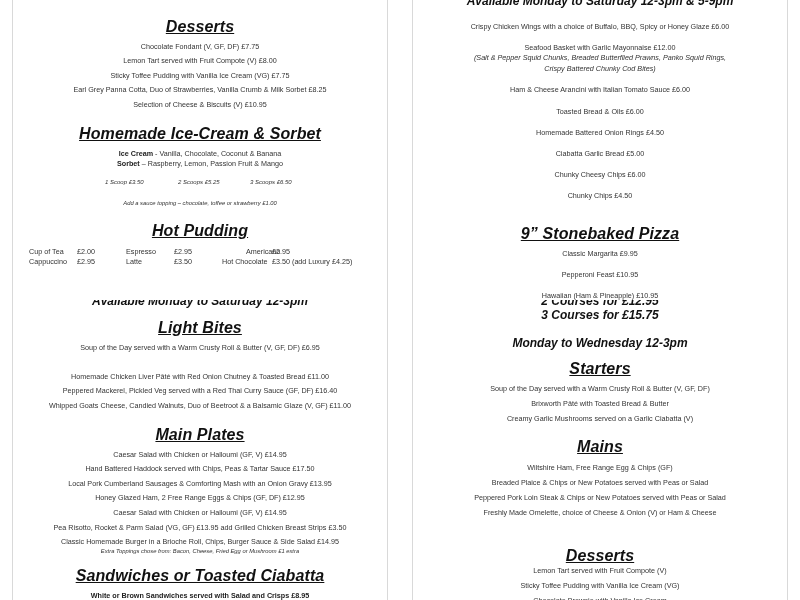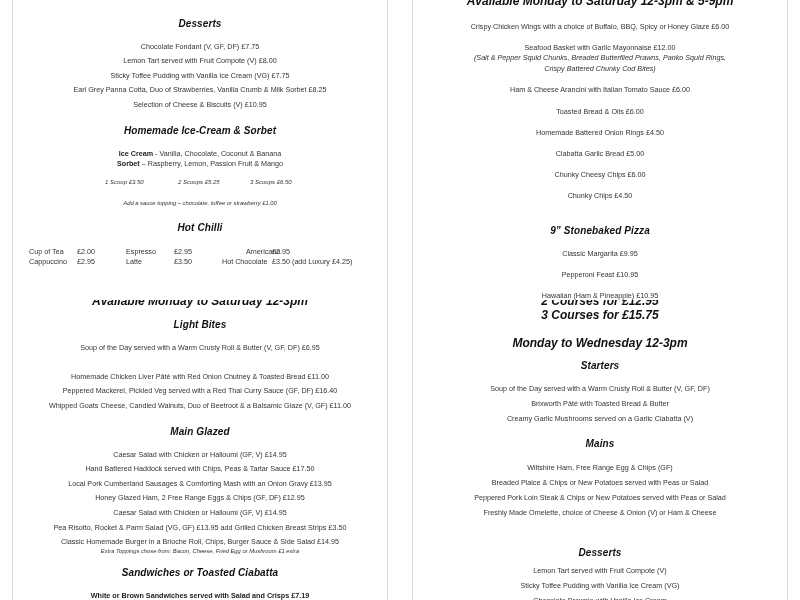--- a/index.html
+++ b/index.html
@@ -13,22 +13,22 @@
     border-right: 1px solid #d9d9d9;
     overflow: hidden;
   }
 
   .p-tl { left: 12px; top: 0; width: 376px; height: 300px; }
   .p-bl { left: 12px; top: 300px; width: 376px; height: 300px; }
   .p-tr { left: 412px; top: 0; width: 376px; height: 300px; }
   .p-br { left: 412px; top: 300px; width: 376px; height: 300px; }
 
   .h-section {
-    font-weight: bold; font-style: italic; 
-    font-size: 10px; color: #111; letter-spacing: 0.1px;
+    font-weight: bold; font-style: italic; text-decoration: underline;
+    font-size: 16px; color: #111; letter-spacing: 0.1px;
   }
   .h-sub { font-weight: bold; font-style: italic; font-size: 12px; color: #111; }
   .item { font-size: 7.2px; line-height: 10px; color: #333; white-space: nowrap; }
   .item-it { font-size: 7.2px; line-height: 10px; font-style: italic; color: #333; white-space: nowrap; }
   .small-it { font-size: 5.8px; line-height: 8px; font-style: italic; color: #333; white-space: nowrap; }
   .bold { font-weight: bold; color: #222; }
 
   .abs { position: absolute; left: 0; right: 0; text-align: center; }
 
   .drinks-grid { position: absolute; left: 16px; top: 247px; font-size: 7.2px; color: #333; }
@@ -55,21 +55,21 @@
   <div class="abs item" style="top:159px;">
     <span class="bold">Sorbet</span><span> – Raspberry, Lemon, Passion Fruit &amp; Mango</span>
   </div>
   <div class="scoops">
     <span style="left:92px;">1 Scoop £3.50</span>
     <span style="left:165px;">2 Scoops £5.25</span>
     <span style="left:237px;">3 Scoops £6.50</span>
   </div>
   <div class="abs small-it" style="top:199px;">Add a sauce topping – chocolate, toffee or strawberry £1.00</div>
 
-  <div class="abs h-section" style="top:222px;">Hot Chilli</div>
+  <div class="abs h-section" style="top:222px;">Hot Pudding</div>
   <div class="drinks-grid">
     <span class="cell" style="left:0; top:0;">Cup of Tea</span>
     <span class="cell" style="left:48px; top:0;">£2.00</span>
     <span class="cell" style="left:97px; top:0;">Espresso</span>
     <span class="cell" style="left:145px; top:0;">£2.95</span>
     <span class="cell" style="left:193px; top:0;margin-left:24px;">Americano</span>
     <span class="cell" style="left:243px; top:0;">£2.95</span>
     <span class="cell" style="left:0; top:10px;">Cappuccino</span>
     <span class="cell" style="left:48px; top:10px;">£2.95</span>
     <span class="cell" style="left:97px; top:10px;">Latte</span>
@@ -82,32 +82,32 @@
 
 <div class="panel p-bl">
   <div class="abs h-sub" style="top:-6px;">Available Monday to Saturday 12-3pm</div>
 
   <div class="abs h-section" style="top:19px;">Light Bites</div>
   <div class="abs item" style="top:43px;">Soup of the Day served with a Warm Crusty Roll &amp; Butter (V, GF, DF) £6.95</div>
   <div class="abs item" style="top:72px;">Homemade Chicken Liver Pâté with Red Onion Chutney &amp; Toasted Bread £11.00</div>
   <div class="abs item" style="top:86px;">Peppered Mackerel, Pickled Veg served with a Red Thai Curry Sauce (GF, DF) £16.40</div>
   <div class="abs item" style="top:101px;">Whipped Goats Cheese, Candied Walnuts, Duo of Beetroot &amp; a Balsamic Glaze (V, GF) £11.00</div>
 
-  <div class="abs h-section" style="top:126px;">Main Glazed</div>
+  <div class="abs h-section" style="top:126px;">Main Plates</div>
   <div class="abs item" style="top:150px;">Caesar Salad with Chicken or Halloumi (GF, V) £14.95</div>
   <div class="abs item" style="top:164px;">Hand Battered Haddock served with Chips, Peas &amp; Tartar Sauce £17.50</div>
   <div class="abs item" style="top:179px;">Local Pork Cumberland Sausages &amp; Comforting Mash with an Onion Gravy £13.95</div>
   <div class="abs item" style="top:193px;">Honey Glazed Ham, 2 Free Range Eggs &amp; Chips (GF, DF) £12.95</div>
   <div class="abs item" style="top:208px;">Caesar Salad with Chicken or Halloumi (GF, V) £14.95</div>
   <div class="abs item" style="top:223px;">Pea Risotto, Rocket &amp; Parm Salad (VG, GF) £13.95 add Grilled Chicken Breast Strips £3.50</div>
   <div class="abs item" style="top:237px;">Classic Homemade Burger in a Brioche Roll, Chips, Burger Sauce &amp; Side Salad £14.95</div>
   <div class="abs small-it" style="top:247px;">Extra Toppings chose from: Bacon, Cheese, Fried Egg or Mushroom £1 extra</div>
 
   <div class="abs h-section" style="top:267px;">Sandwiches or Toasted Ciabatta</div>
-  <div class="abs item bold" style="top:291px;">White or Brown Sandwiches served with Salad and Crisps £7.19</div>
+  <div class="abs item bold" style="top:291px;">White or Brown Sandwiches served with Salad and Crisps £8.95</div>
 </div>
 
 <div class="panel p-tr">
   <div class="abs h-sub" style="top:-6px;">Available Monday to Saturday 12-3pm &amp; 5-9pm</div>
   <div class="abs item" style="top:22px;">Crispy Chicken Wings with a choice of Buffalo, BBQ, Spicy or Honey Glaze £6.00</div>
   <div class="abs item" style="top:43px;">Seafood Basket with Garlic Mayonnaise £12.00</div>
   <div class="abs item-it" style="top:53px;">(Salt &amp; Pepper Squid Chunks, Breaded Butterflied Prawns, Panko Squid Rings,</div>
   <div class="abs item-it" style="top:64px;">Crispy Battered Chunky Cod Bites)</div>
   <div class="abs item" style="top:85px;">Ham &amp; Cheese Arancini with Italian Tomato Sauce £6.00</div>
   <div class="abs item" style="top:107px;">Toasted Bread &amp; Oils £6.00</div>

